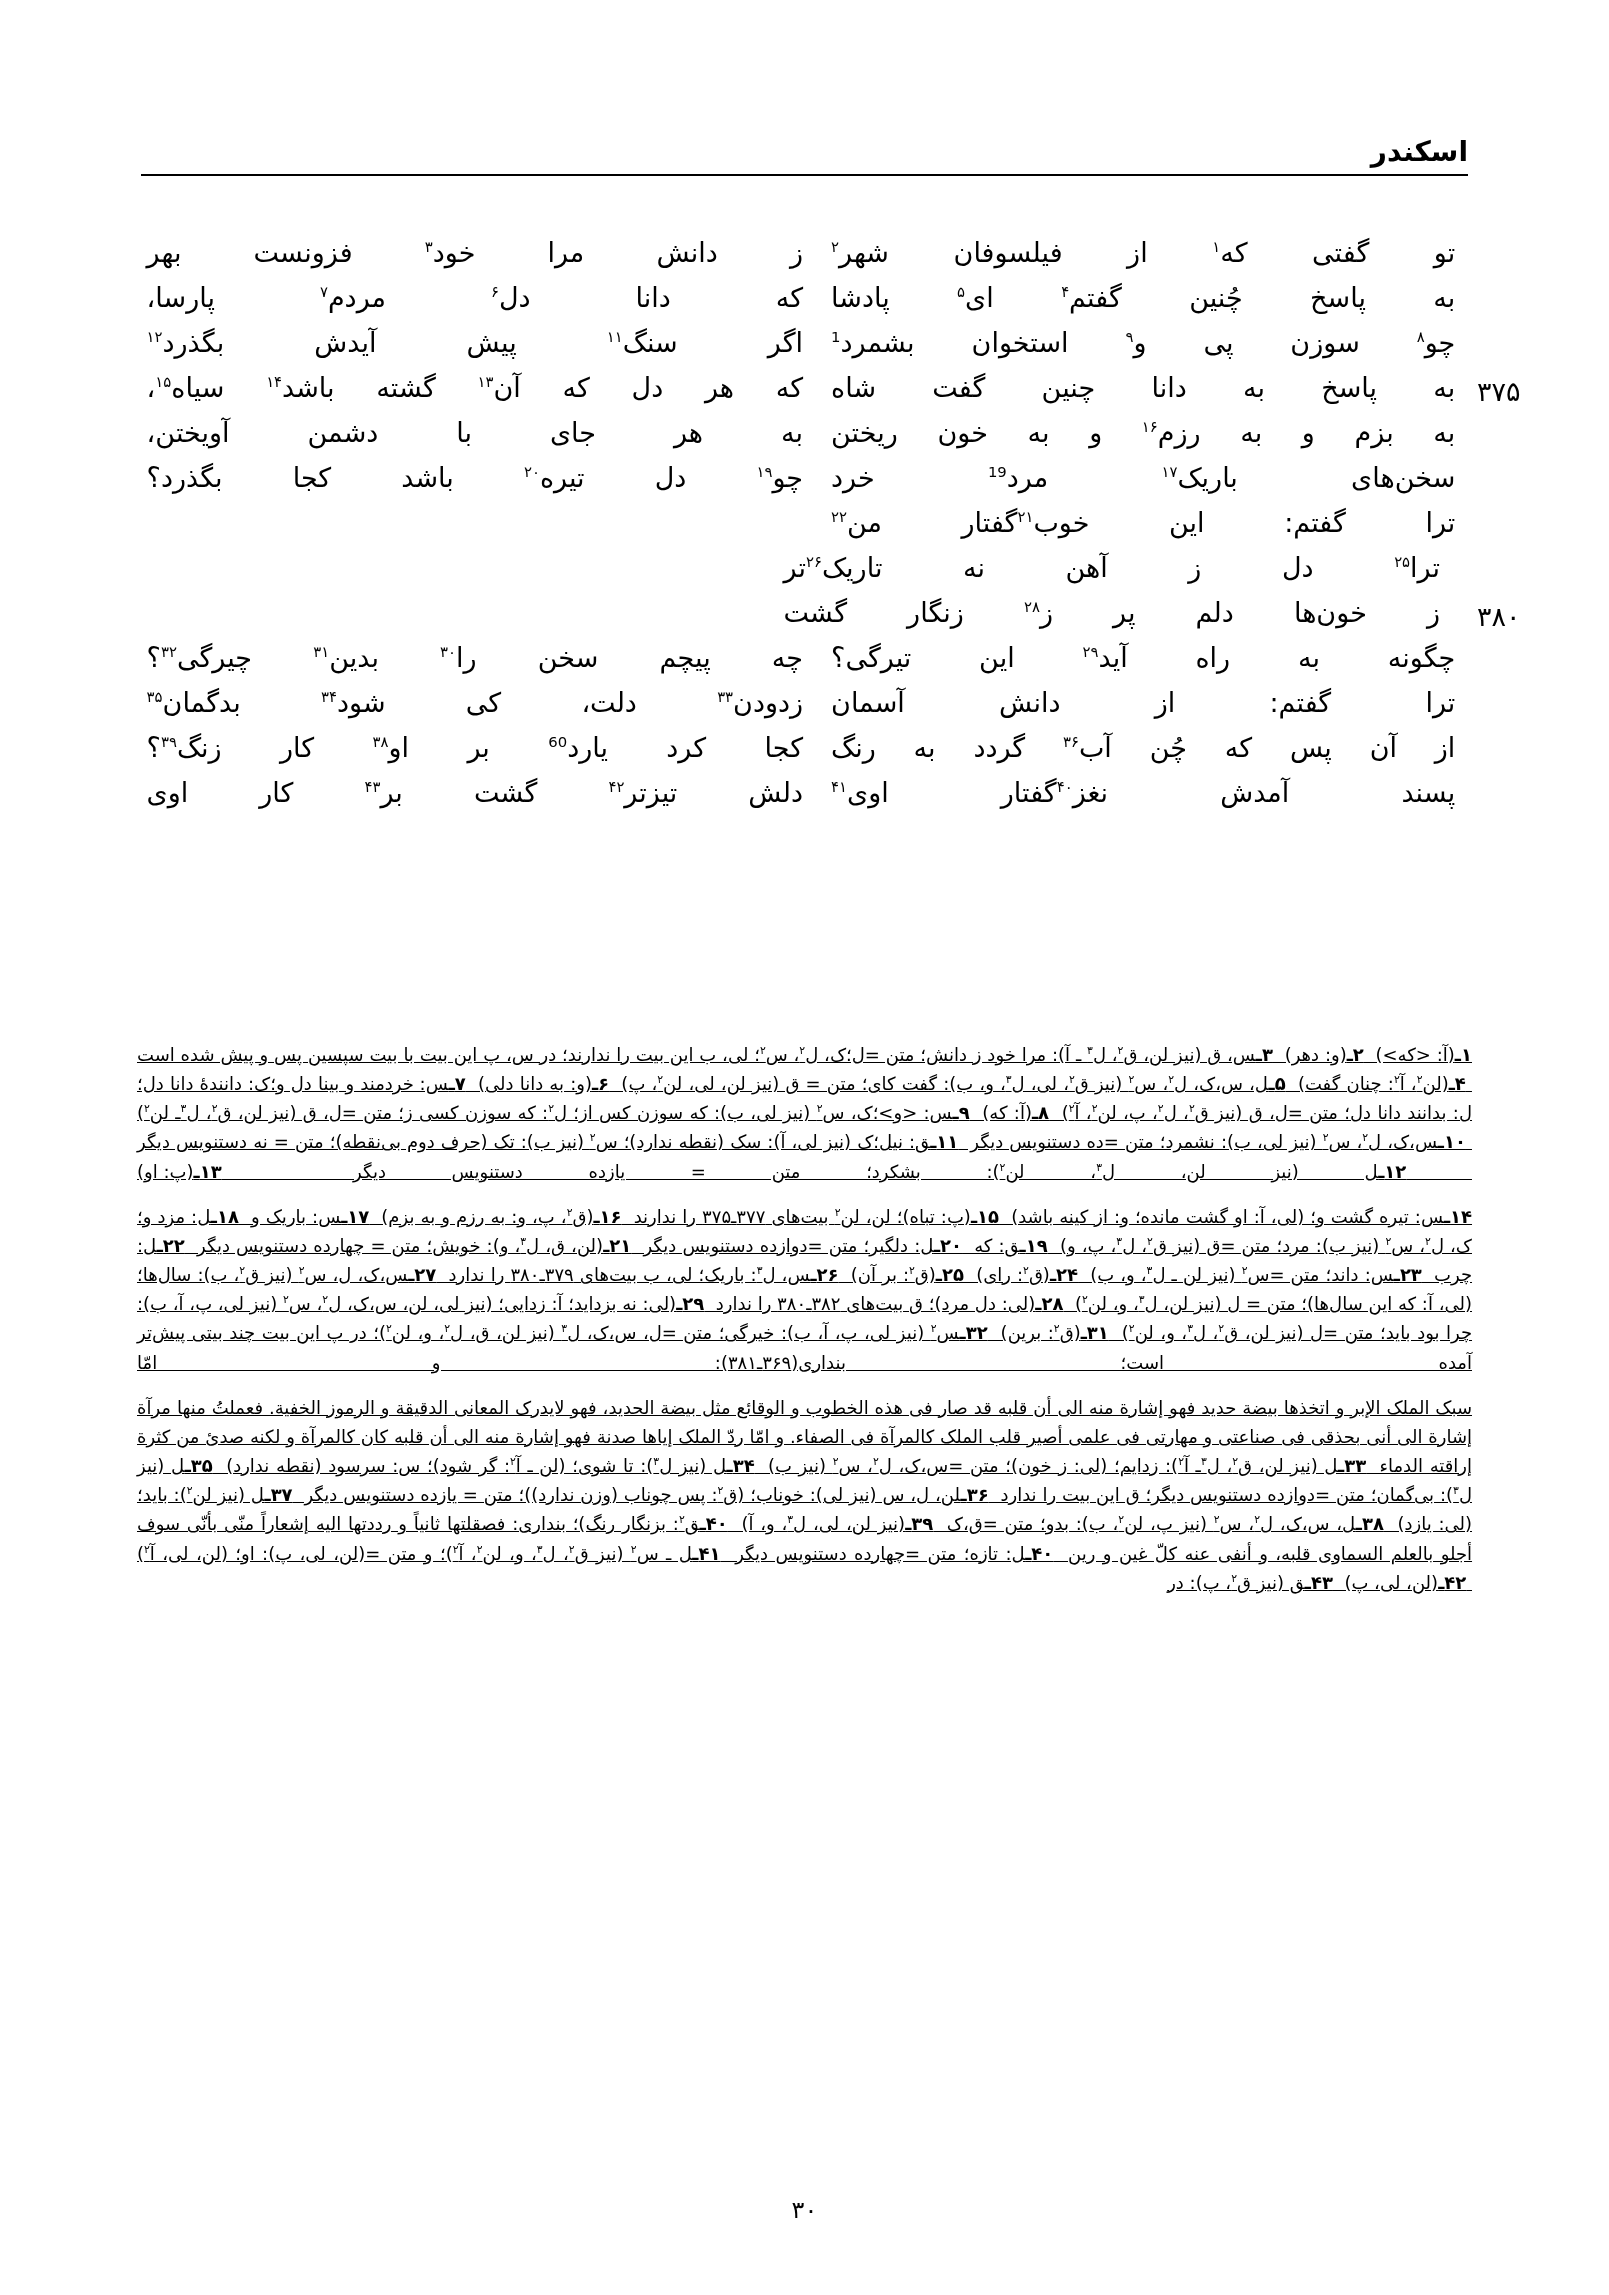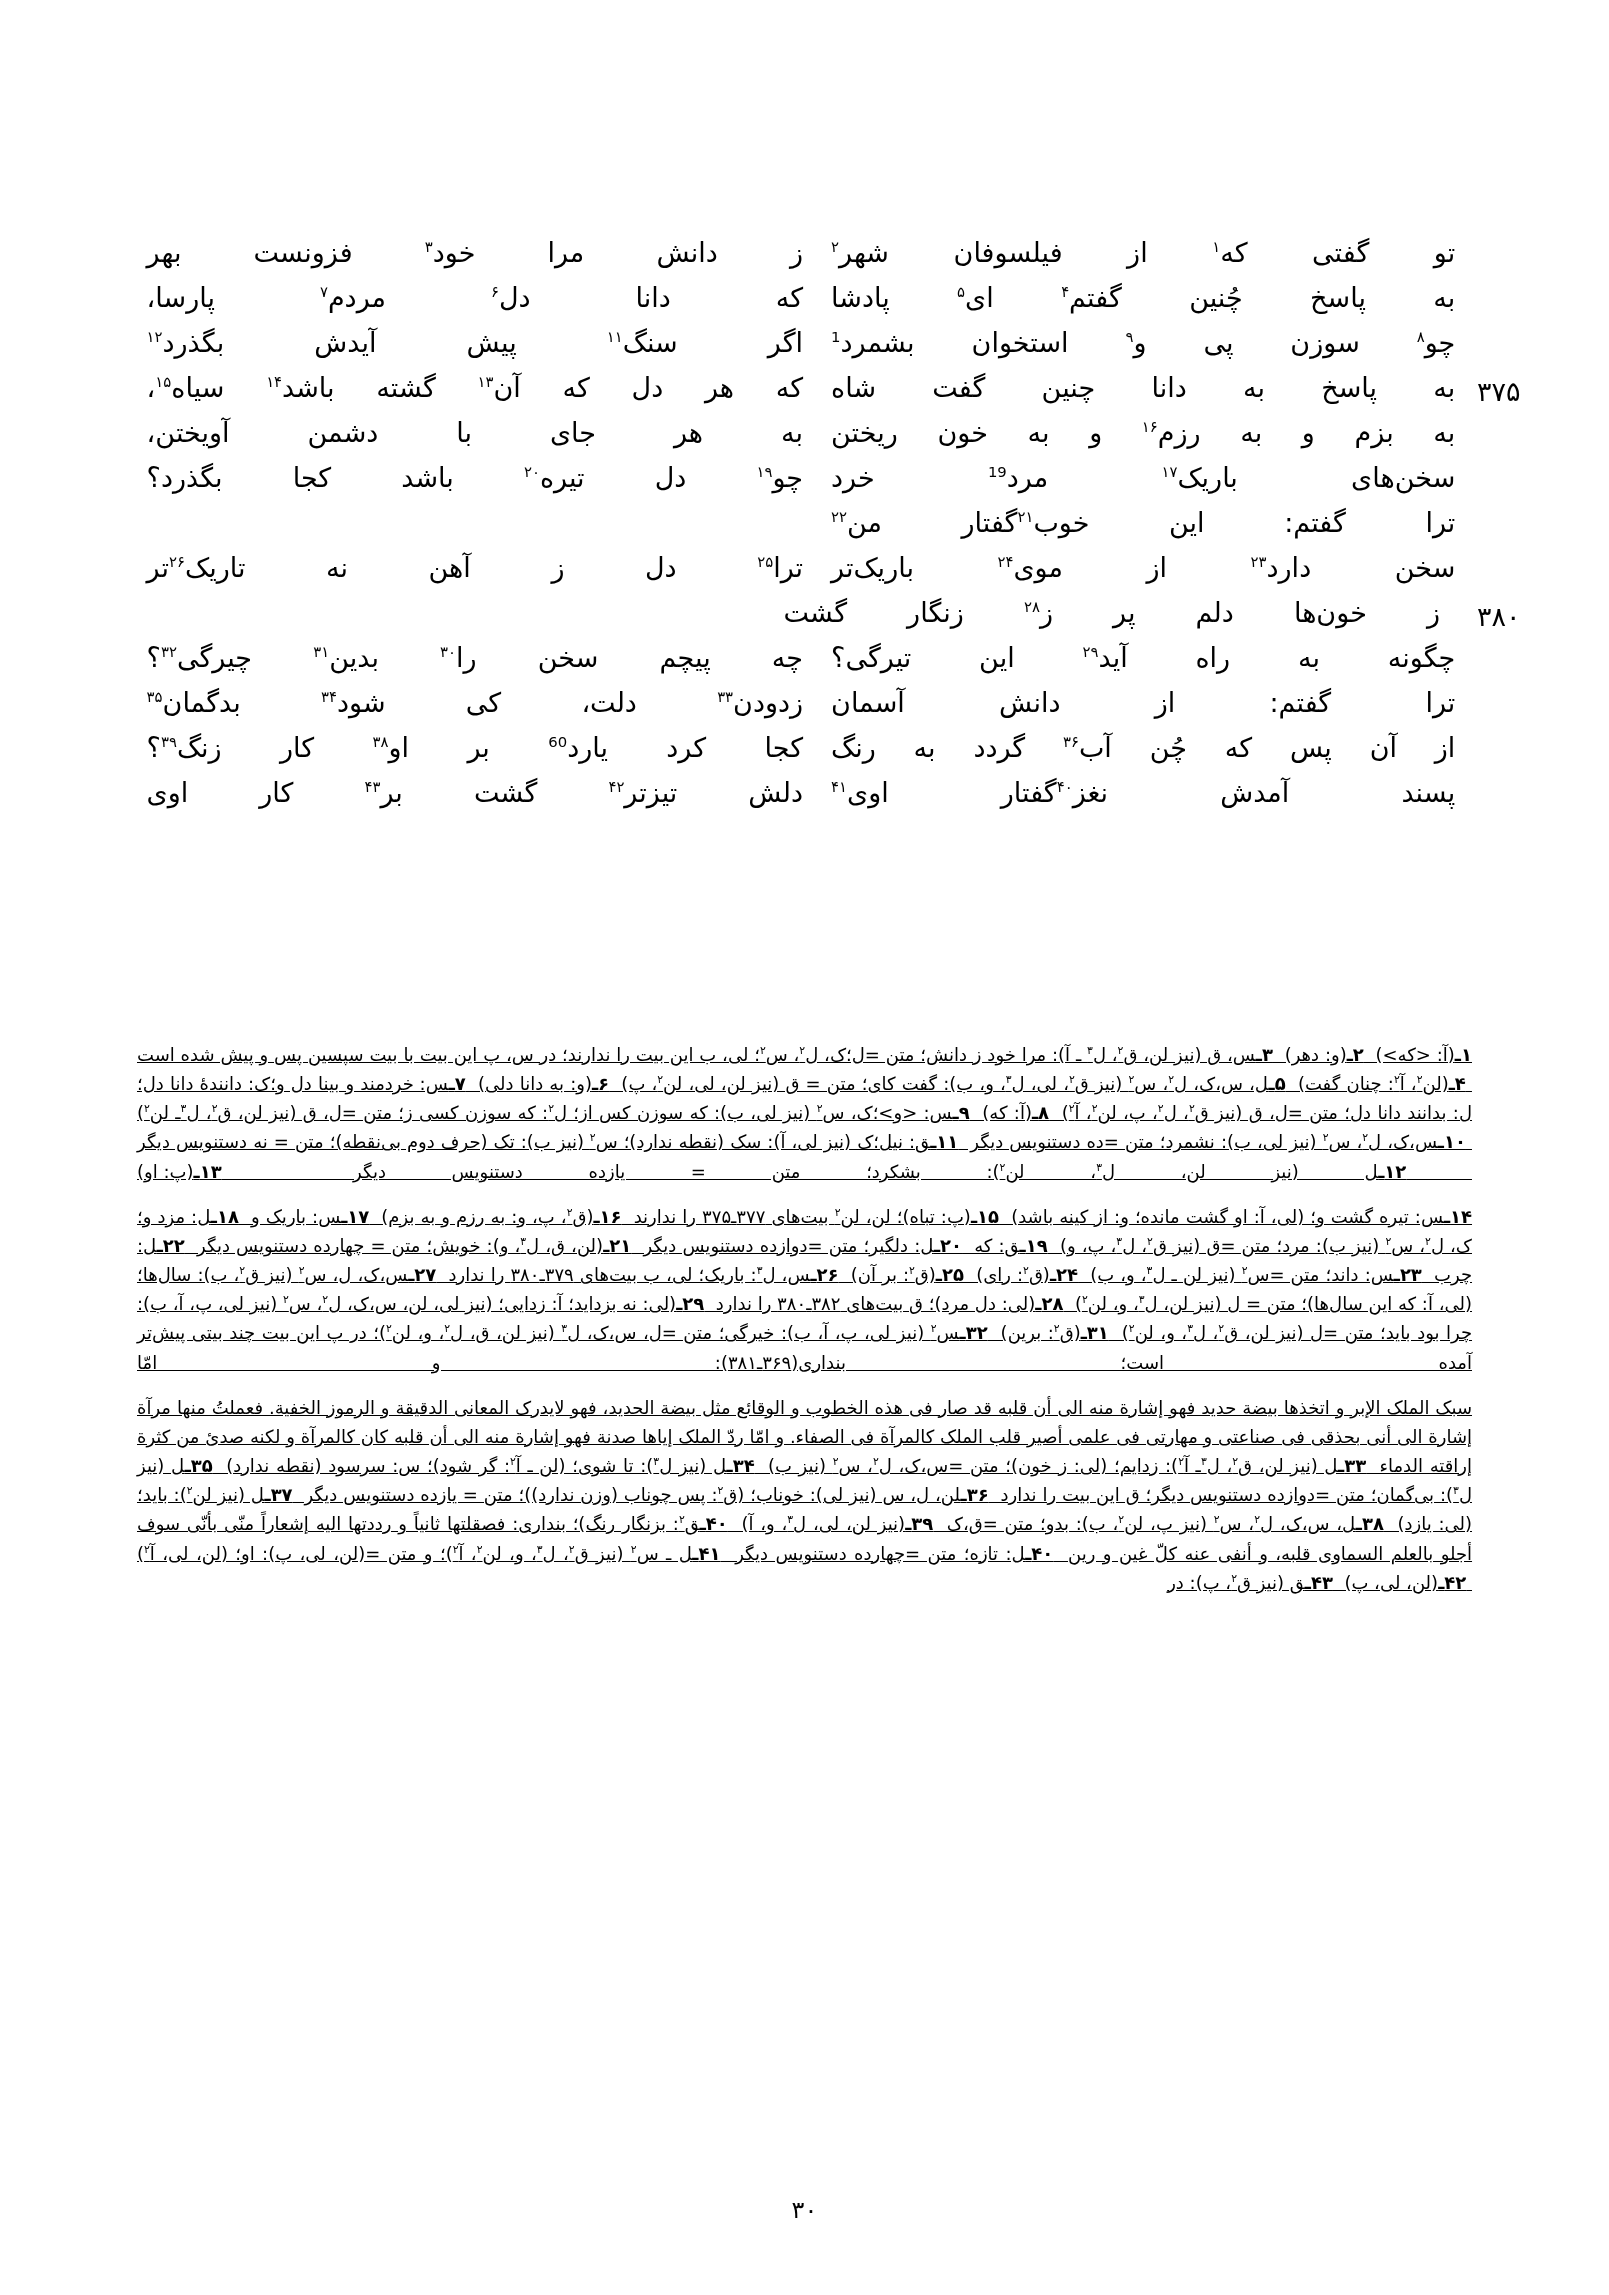--- a/index.html
+++ b/index.html
@@ -126,20 +126,24 @@
     text-align: center;
     font-size: 24px;
     line-height: 1;
   }
 </style>
 </head>
 <body>
 
 <div class="page">
 
+  <div class="running-head-wrap">
+    <div class="running-head">اسکندر</div>
+    <div class="head-rule"></div>
+  </div>
 
   <div class="verse-block" id="verse-block">
       <div class="verse-row">
         <div class="hemistich right">تو گفتی که<sup class="fn">۱</sup> از فیلسوفان شهر<sup class="fn">۲</sup></div>
         <div class="hemistich left">ز دانش مرا خود<sup class="fn">۳</sup> فزونست بهر</div>
       </div>
       <div class="verse-row">
         <div class="hemistich right">به پاسخ چُنین گفتم<sup class="fn">۴</sup> ای<sup class="fn">۵</sup> پادشا</div>
         <div class="hemistich left">که دانا دل<sup class="fn">۶</sup> مردم<sup class="fn">۷</sup> پارسا،</div>
       </div>
@@ -157,21 +161,20 @@
         <div class="hemistich left">به هر جای با دشمن آویختن،</div>
       </div>
       <div class="verse-row">
         <div class="hemistich right">سخن‌های باریک<sup class="fn">۱۷</sup> مرد<sup class="fn">19</sup> خرد</div>
         <div class="hemistich left">چو<sup class="fn">۱۹</sup> دل تیره<sup class="fn">۲۰</sup> باشد کجا بگذرد؟</div>
       </div>
       <div class="verse-row">
         <div class="hemistich right">ترا گفتم: این خوب<sup class="fn">۲۱</sup>گفتار من<sup class="fn">۲۲</sup></div>
       </div>
       <div class="verse-row">
-        <div class="hemistich right">سخن دارد<sup class="fn">۲۳</sup> از موی<sup class="fn">۲۴</sup> باریک‌تر</div>
         <div class="hemistich left">ترا<sup class="fn">۲۵</sup> دل ز آهن نه تاریک<sup class="fn">۲۶</sup>تر</div>
       </div>
       <div class="verse-row">
         <div class="verse-num">۳۸۰</div>
         <div class="hemistich left">ز خون‌ها دلم پر ز<sup class="fn">۲۸</sup> زنگار گشت</div>
       </div>
       <div class="verse-row">
         <div class="hemistich right">چگونه به راه آید<sup class="fn">۲۹</sup> این تیرگی؟</div>
         <div class="hemistich left">چه پیچم سخن را<sup class="fn">۳۰</sup> بدین<sup class="fn">۳۱</sup> چیرگی<sup class="fn">۳۲</sup>؟</div>
       </div>

